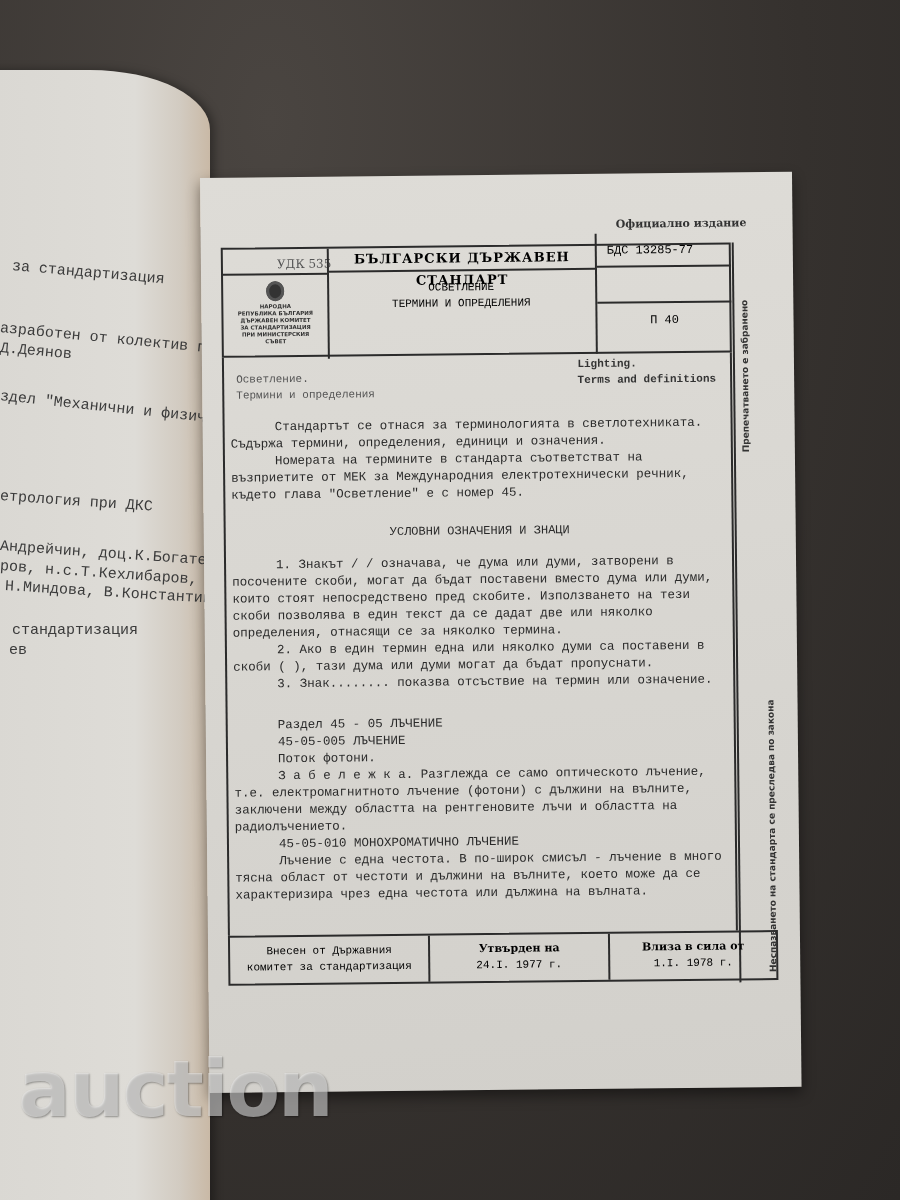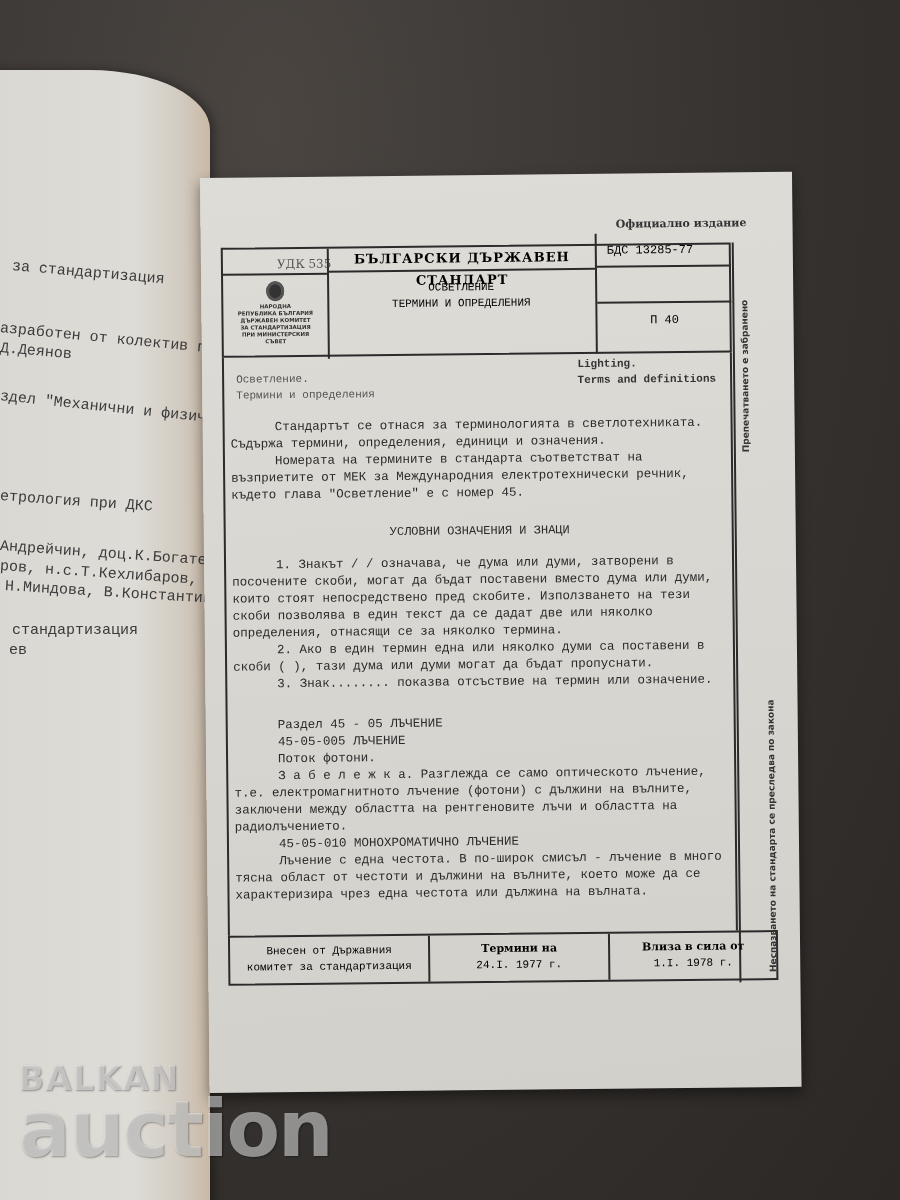--- a/index.html
+++ b/index.html
@@ -168,29 +168,28 @@
   </div>
 
   <div class="vline"></div>
 
   <div class="foot">
     <div class="fc" style="width:200px;">
       <div>Внесен от Държавния</div>
       <div>комитет за стандартизация</div>
     </div>
     <div class="fc" style="width:180px;">
-      <div><b>Термини на</b></div>
+      <div><b>Утвърден на</b></div>
       <div>24.I. 1977 г.</div>
     </div>
     <div class="fc" style="width:166px;">
       <div><b>Влиза в сила от</b></div>
       <div>1.I. 1978 г.</div>
     </div>
   </div>
 
   <div class="vert" style="left:538px; top:280px;">Препечатването е забранено</div>
   <div class="vert" style="left:560px; top:800px;">Неспазването на стандарта се преследва по закона</div>
 </div>
 
 <div class="wm">
-  <div class="w1">BALKAN</div>
   <div class="w2">auction</div>
 </div>
 
 </body></html>

